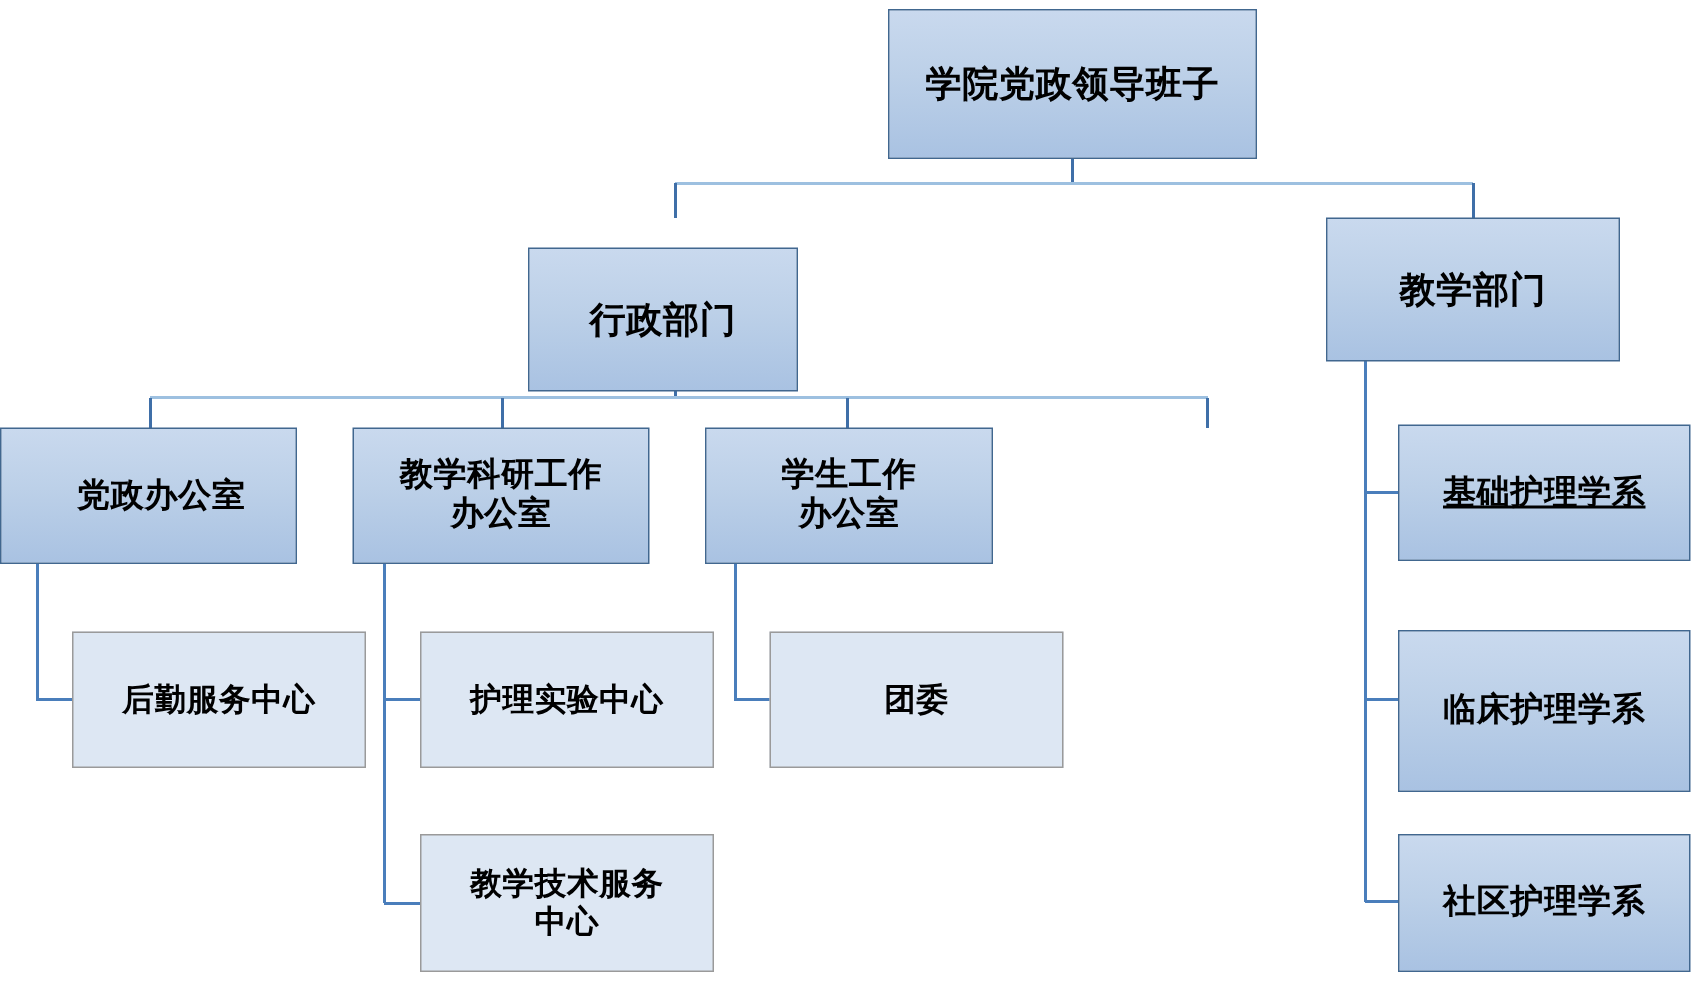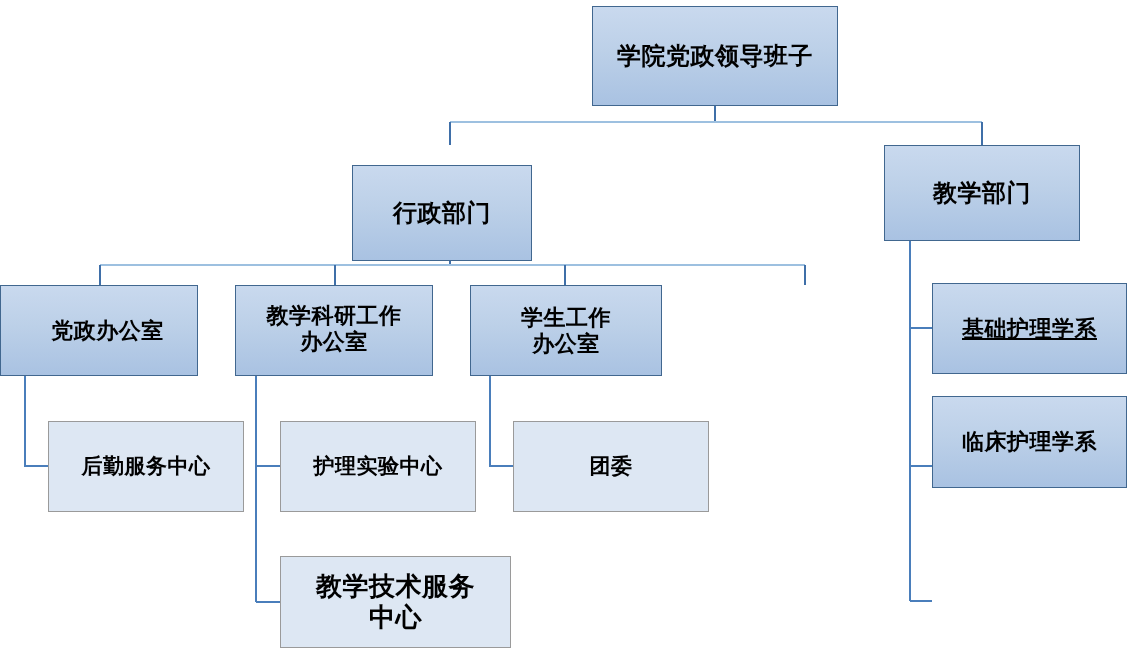--- a/index.html
+++ b/index.html
@@ -101,45 +101,48 @@
 
   <div class="node primary" style="left:0px; top:285px; width:198px; height:91px; font-size:22px;padding-left:17px;">
     <span class="node-label">党政办公室</span>
   </div>
 
   <div class="node primary" style="left:235px; top:285px; width:198px; height:91px; font-size:22px;font-family:Liberation Mono, monospace;">
     <span class="node-label">教学科研工作
 办公室</span>
   </div>
 
-  <div class="node primary" style="left:470px; top:285px; width:192px; height:91px; font-size:22px;">
+  <div class="node primary" style="left:470px; top:285px; width:192px; height:91px; font-size:22px;font-family:Liberation Mono, monospace;">
     <span class="node-label">学生工作
 办公室</span>
   </div>
 
 
   <div class="node primary" style="left:932px; top:283px; width:195px; height:91px; font-size:22px;text-decoration:underline;">
     <span class="node-label">基础护理学系</span>
   </div>
 
-  <div class="node primary" style="left:932px; top:396px; width:195px; height:92px; font-size:22px;">
+  <div class="node primary" style="left:932px; top:420px; width:195px; height:108px; font-size:22px;">
     <span class="node-label">临床护理学系</span>
   </div>
 
+  <div class="node primary" style="left:932px; top:556px; width:195px; height:92px; font-size:22px;">
+    <span class="node-label">社区护理学系</span>
+  </div>
 
   <div class="node secondary" style="left:48px; top:421px; width:196px; height:91px; font-size:21px;">
     <span class="node-label">后勤服务中心</span>
   </div>
 
   <div class="node secondary" style="left:280px; top:421px; width:196px; height:91px; font-size:21px;">
     <span class="node-label">护理实验中心</span>
   </div>
 
   <div class="node secondary" style="left:513px; top:421px; width:196px; height:91px; font-size:21px;">
     <span class="node-label">团委</span>
   </div>
 
-  <div class="node secondary" style="left:280px; top:556px; width:231px; height:92px; font-size:26px;">
+  <div class="node secondary" style="left:280px; top:556px; width:196px; height:92px; font-size:21px;">
     <span class="node-label">教学技术服务
 中心</span>
   </div>
 
 </div>
 
 </body></html>

